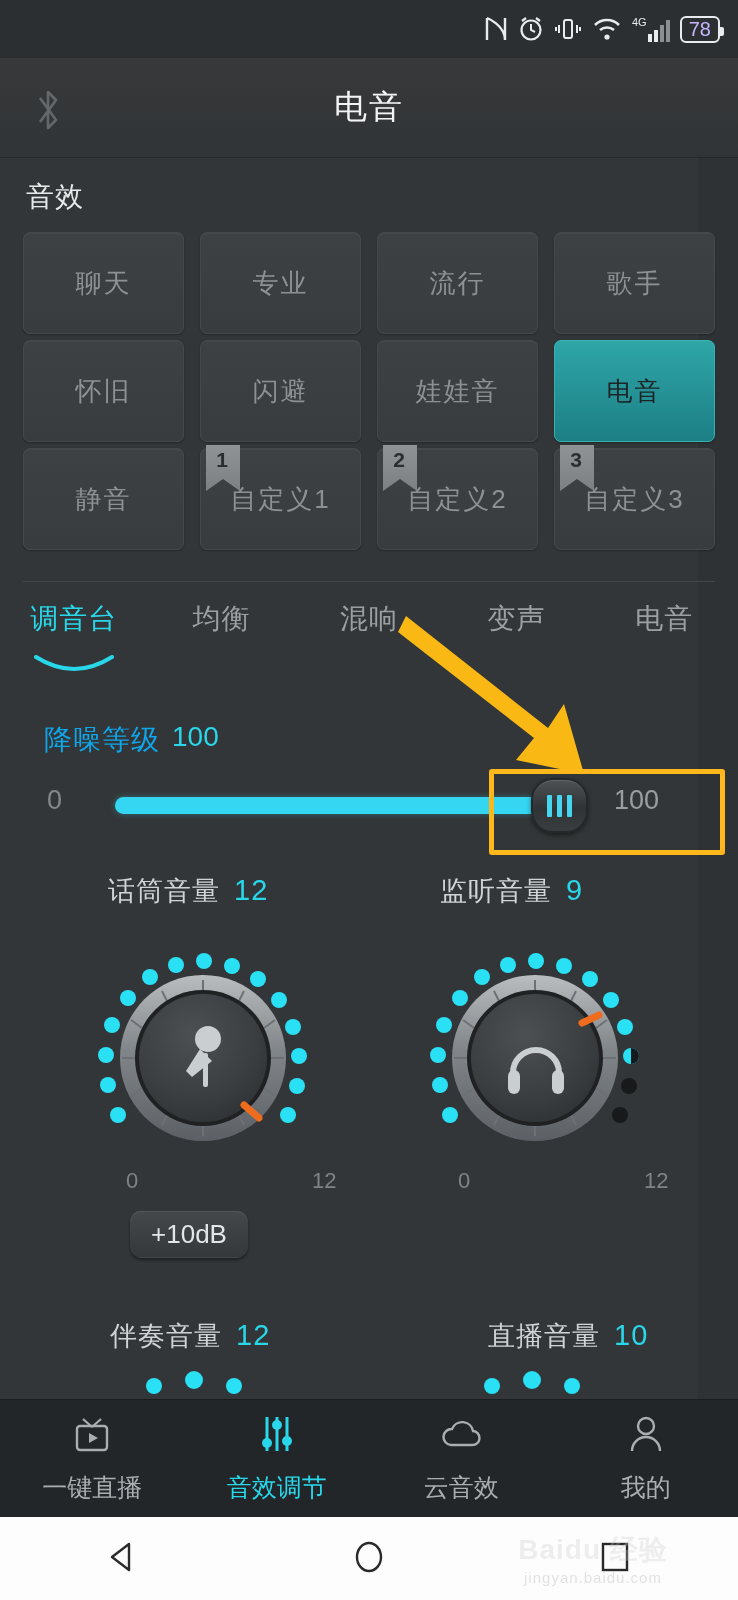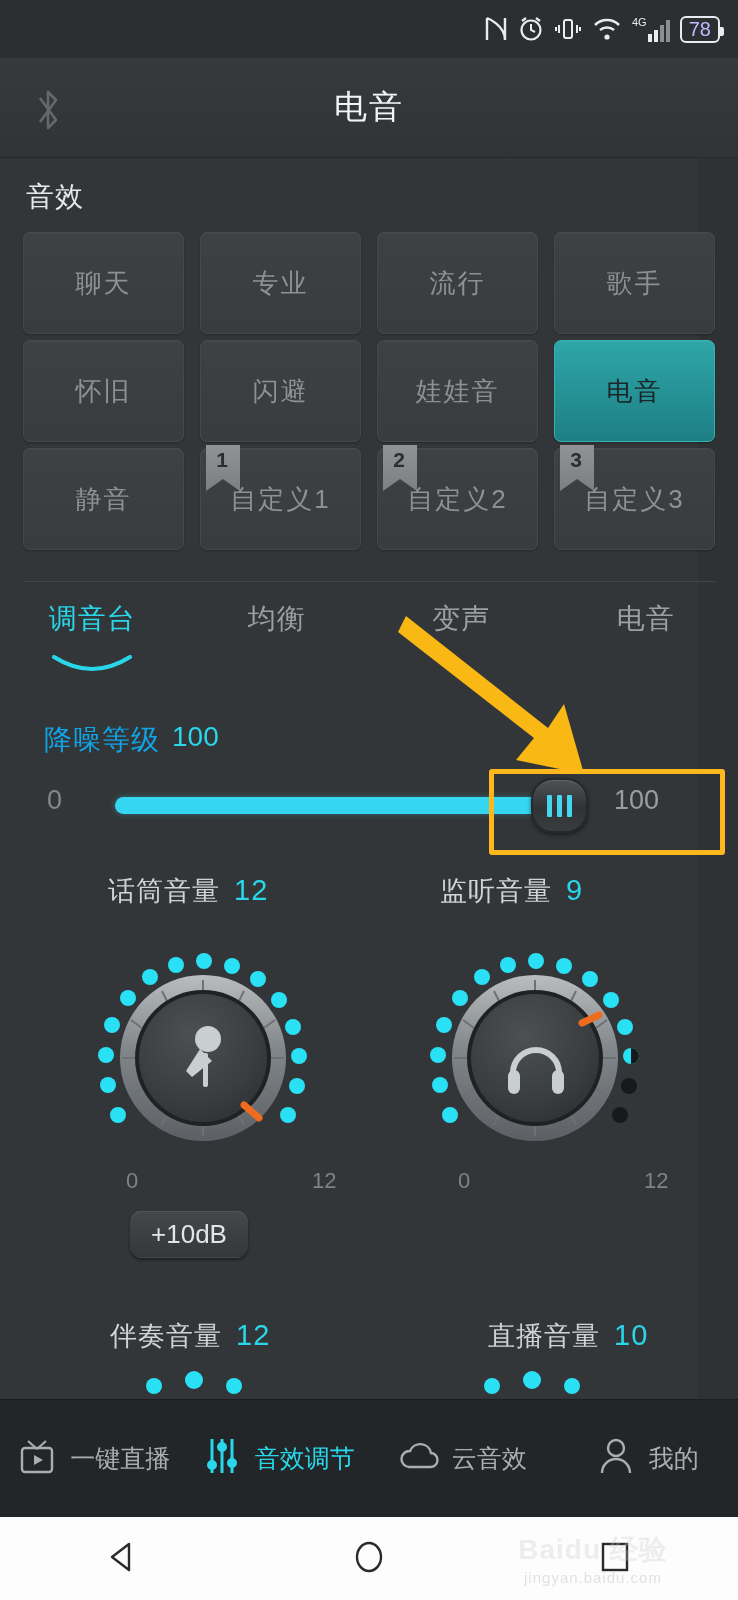--- a/index.html
+++ b/index.html
@@ -139,21 +139,21 @@
   
   .row2-label { position:absolute; top:1318px; font-size:27px; color:#d0d4d6; letter-spacing:1px; white-space:nowrap;}
 
   
   .bottomnav {
     position:absolute; left:0; top:1399px; width:738px; height:118px;
     background:#232628; border-top:1px solid #1b1e20;
     display:flex;
   }
   .navitem {
-    flex:1; display:flex; flex-direction:row; align-items:center; justify-content:center; gap:10px;
+    flex:1; display:flex; flex-direction:column; align-items:center; justify-content:center; gap:10px;
     font-size:25px; color:#a9aeb1;
   }
   .navitem.active { color:#29d7ea; }
 
   .sysnav {
     position:absolute; left:0; top:1517px; width:738px; height:83px;
     background:#fdfdfd; display:flex; align-items:center; justify-content:space-around;
   }
   .watermark {
     position:absolute; right:10px; top:1518px; width:190px; height:80px;
@@ -268,20 +268,23 @@
     <div class="tab active">
       <span>调音台</span>
       <span class="curve">
         <svg width="84" height="22" viewBox="0 0 84 22">
             <path d="M4 2 Q42 26 80 2" stroke="#29d7ea" stroke-width="4" fill="none" stroke-linecap="round"></path>
           </svg>
       </span>
     </div>
     <div class="tab">
         <span>均衡</span>
+      </div>
+    <div class="tab">
+        <span>混响</span>
       </div>
     <div class="tab">
         <span>变声</span>
       </div>
     <div class="tab">
         <span>电音</span>
       </div>
   </div>
 
   <div class="nr-label">降噪等级</div>

